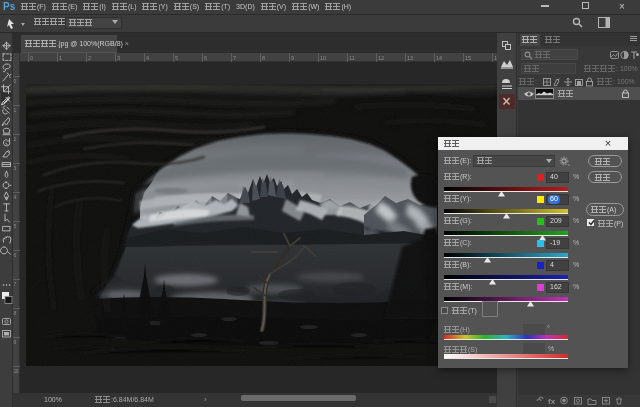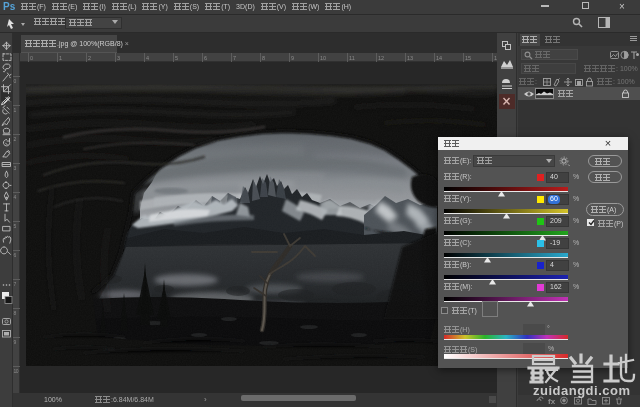--- a/index.html
+++ b/index.html
@@ -578,38 +578,14 @@
  <div class="row" style="left:157px;top:37px;"><b class="g" style="--c:#d0d0d0"></b><b class="h" style="--c:#d0d0d0"></b></div>
  <div class="abs" style="left:148px;top:66px;width:38px;height:13px;border:1px solid #9a9a9a;border-radius:7px;"></div>
  <div class="row" style="left:153px;top:69px;"><b class="g" style="--c:#d0d0d0"></b><b class="h" style="--c:#d0d0d0"></b><span class="lat" style="color:#d0d0d0">(A)</span></div>
  <div class="abs" style="left:149px;top:82px;width:7px;height:7px;background:#e8e8e8;"></div>
  <svg class="abs" style="left:149.5px;top:83px;" width="7" height="6">
         <path d="M1 2.5 l2 2 3-4" stroke="#222" stroke-width="1.3" fill="none"></path>
       </svg>
  <div class="row" style="left:160px;top:83px;"><b class="g" style="--c:#bdbdbd"></b><b class="h" style="--c:#bdbdbd"></b><span class="lat" style="color:#c9c9c9">(P)</span></div>
 </div>
 
-<div id="wm" class="abs" style="left:490px;top:350px;width:150px;height:57px;">
-<svg width="150" height="57" viewBox="0 0 150 57">
- <g stroke="#cbcbcb" stroke-width="3.2" fill="none" stroke-linecap="square">
-
-  <g transform="translate(38,5)">
-   <rect x="5" y="1" width="21" height="8" stroke-width="2.2"></rect>
-   <path d="M5 5 h21" stroke-width="2"></path>
-   <path d="M1 13 h29 M4 18 h10 M4 23 h10 M5 13 v14 M13 13 v12 M3 27 h11"></path>
-   <path d="M18 15 h11 M19 15 q0 6 10 11 M29 13 l-11 14" stroke-width="2.2"></path>
-  </g>
-
-  <g transform="translate(76,5)">
-   <path d="M15 0 v7 M5 3 l4 5 M25 3 l-4 5"></path>
-   <path d="M7 11 h19 M26 11 v16 M8 16.5 h18 M8 22 h18 M6 27 h20" stroke-width="2.3"></path>
-  </g>
-
-  <g transform="translate(114,5)">
-   <path d="M7 1 v25 M1 9 h13 M1 26 h13"></path>
-   <path d="M22 0 v17 M15 8 l14 -3 M17 3 v16 q0 7 7 7 h3 q3 0 3 -6" stroke-width="2.3"></path>
-  </g>
- </g>
- <text x="43" y="45" fill="#c9c9c9" style="font:bold 13px 'Liberation Sans';letter-spacing:.5px">zuidangdi.com</text>
-</svg>
+
 </div>
 
-</div>
-
 </body></html>

